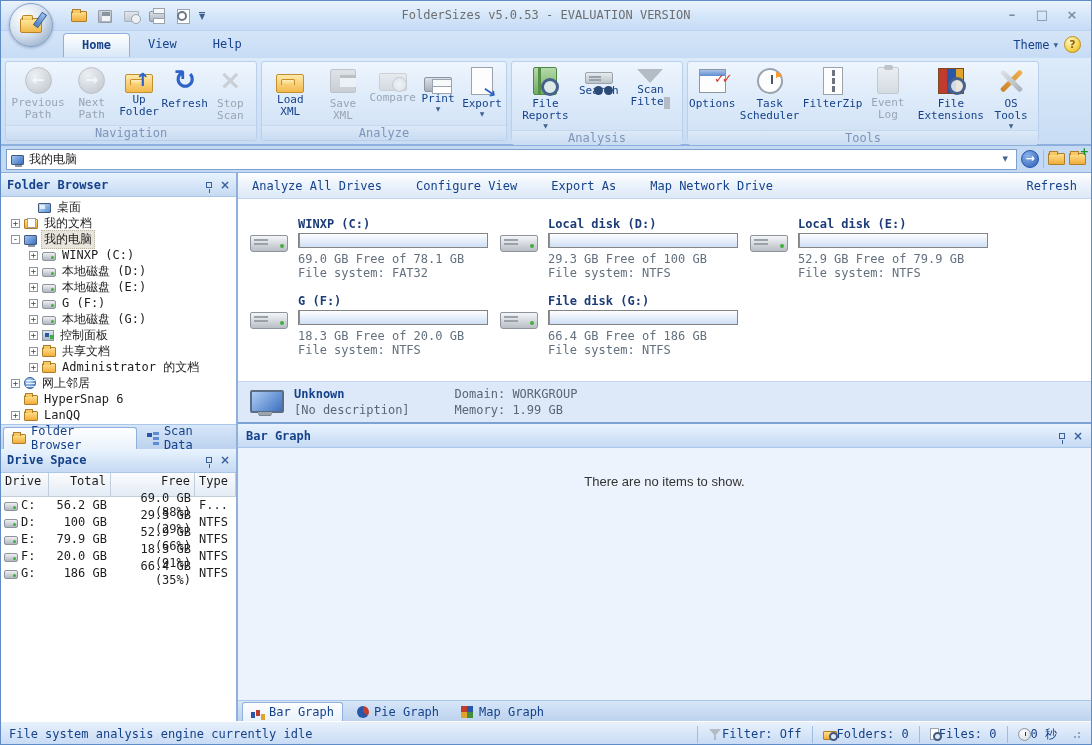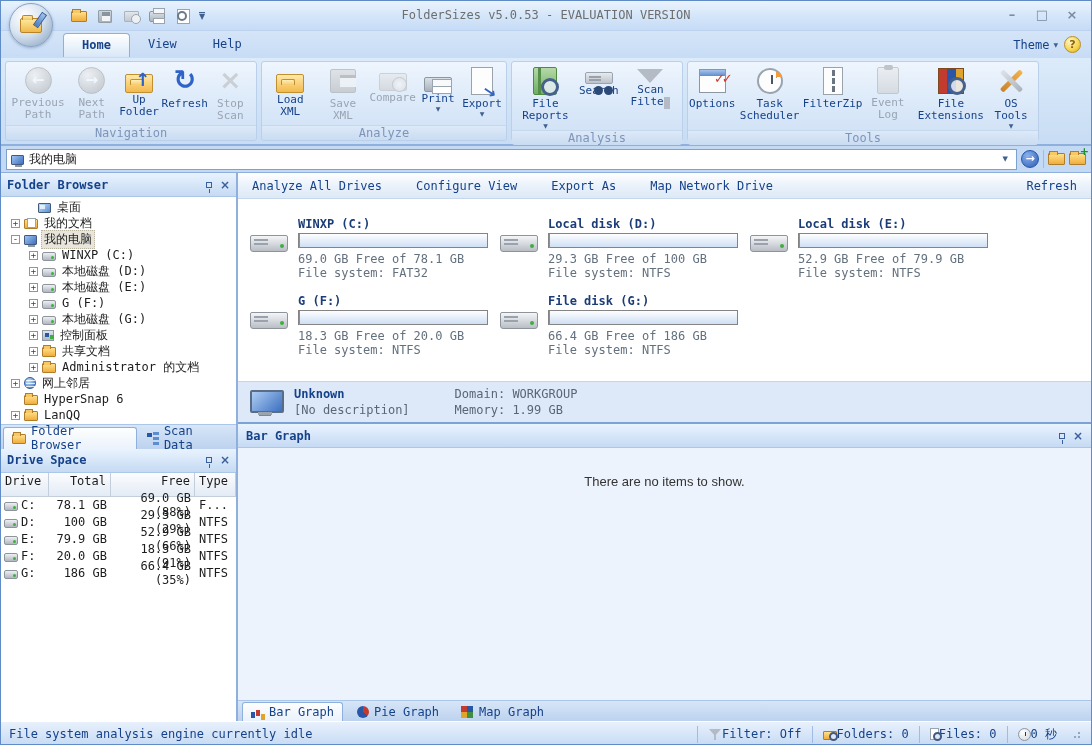--- a/index.html
+++ b/index.html
@@ -521,21 +521,21 @@
       <span class="col-free">Free</span>
       <span class="col-type">Type</span>
     </div>
 
     <div class="ds-body">
       <div class="dsrow">
         <span class="c-drive">
             <span class="ti t-disk"></span>
             <span>C:</span>
           </span>
-        <span class="c-total">78.1 GB</span>
+        <span class="c-total">56.2 GB</span>
         <span class="c-free">69.0 GB (88%)</span>
         <span class="c-type">F...</span>
       </div>
       <div class="dsrow">
         <span class="c-drive">
             <span class="ti t-disk"></span>
             <span>D:</span>
           </span>
         <span class="c-total">100 GB</span>
         <span class="c-free">29.3 GB (29%)</span>

